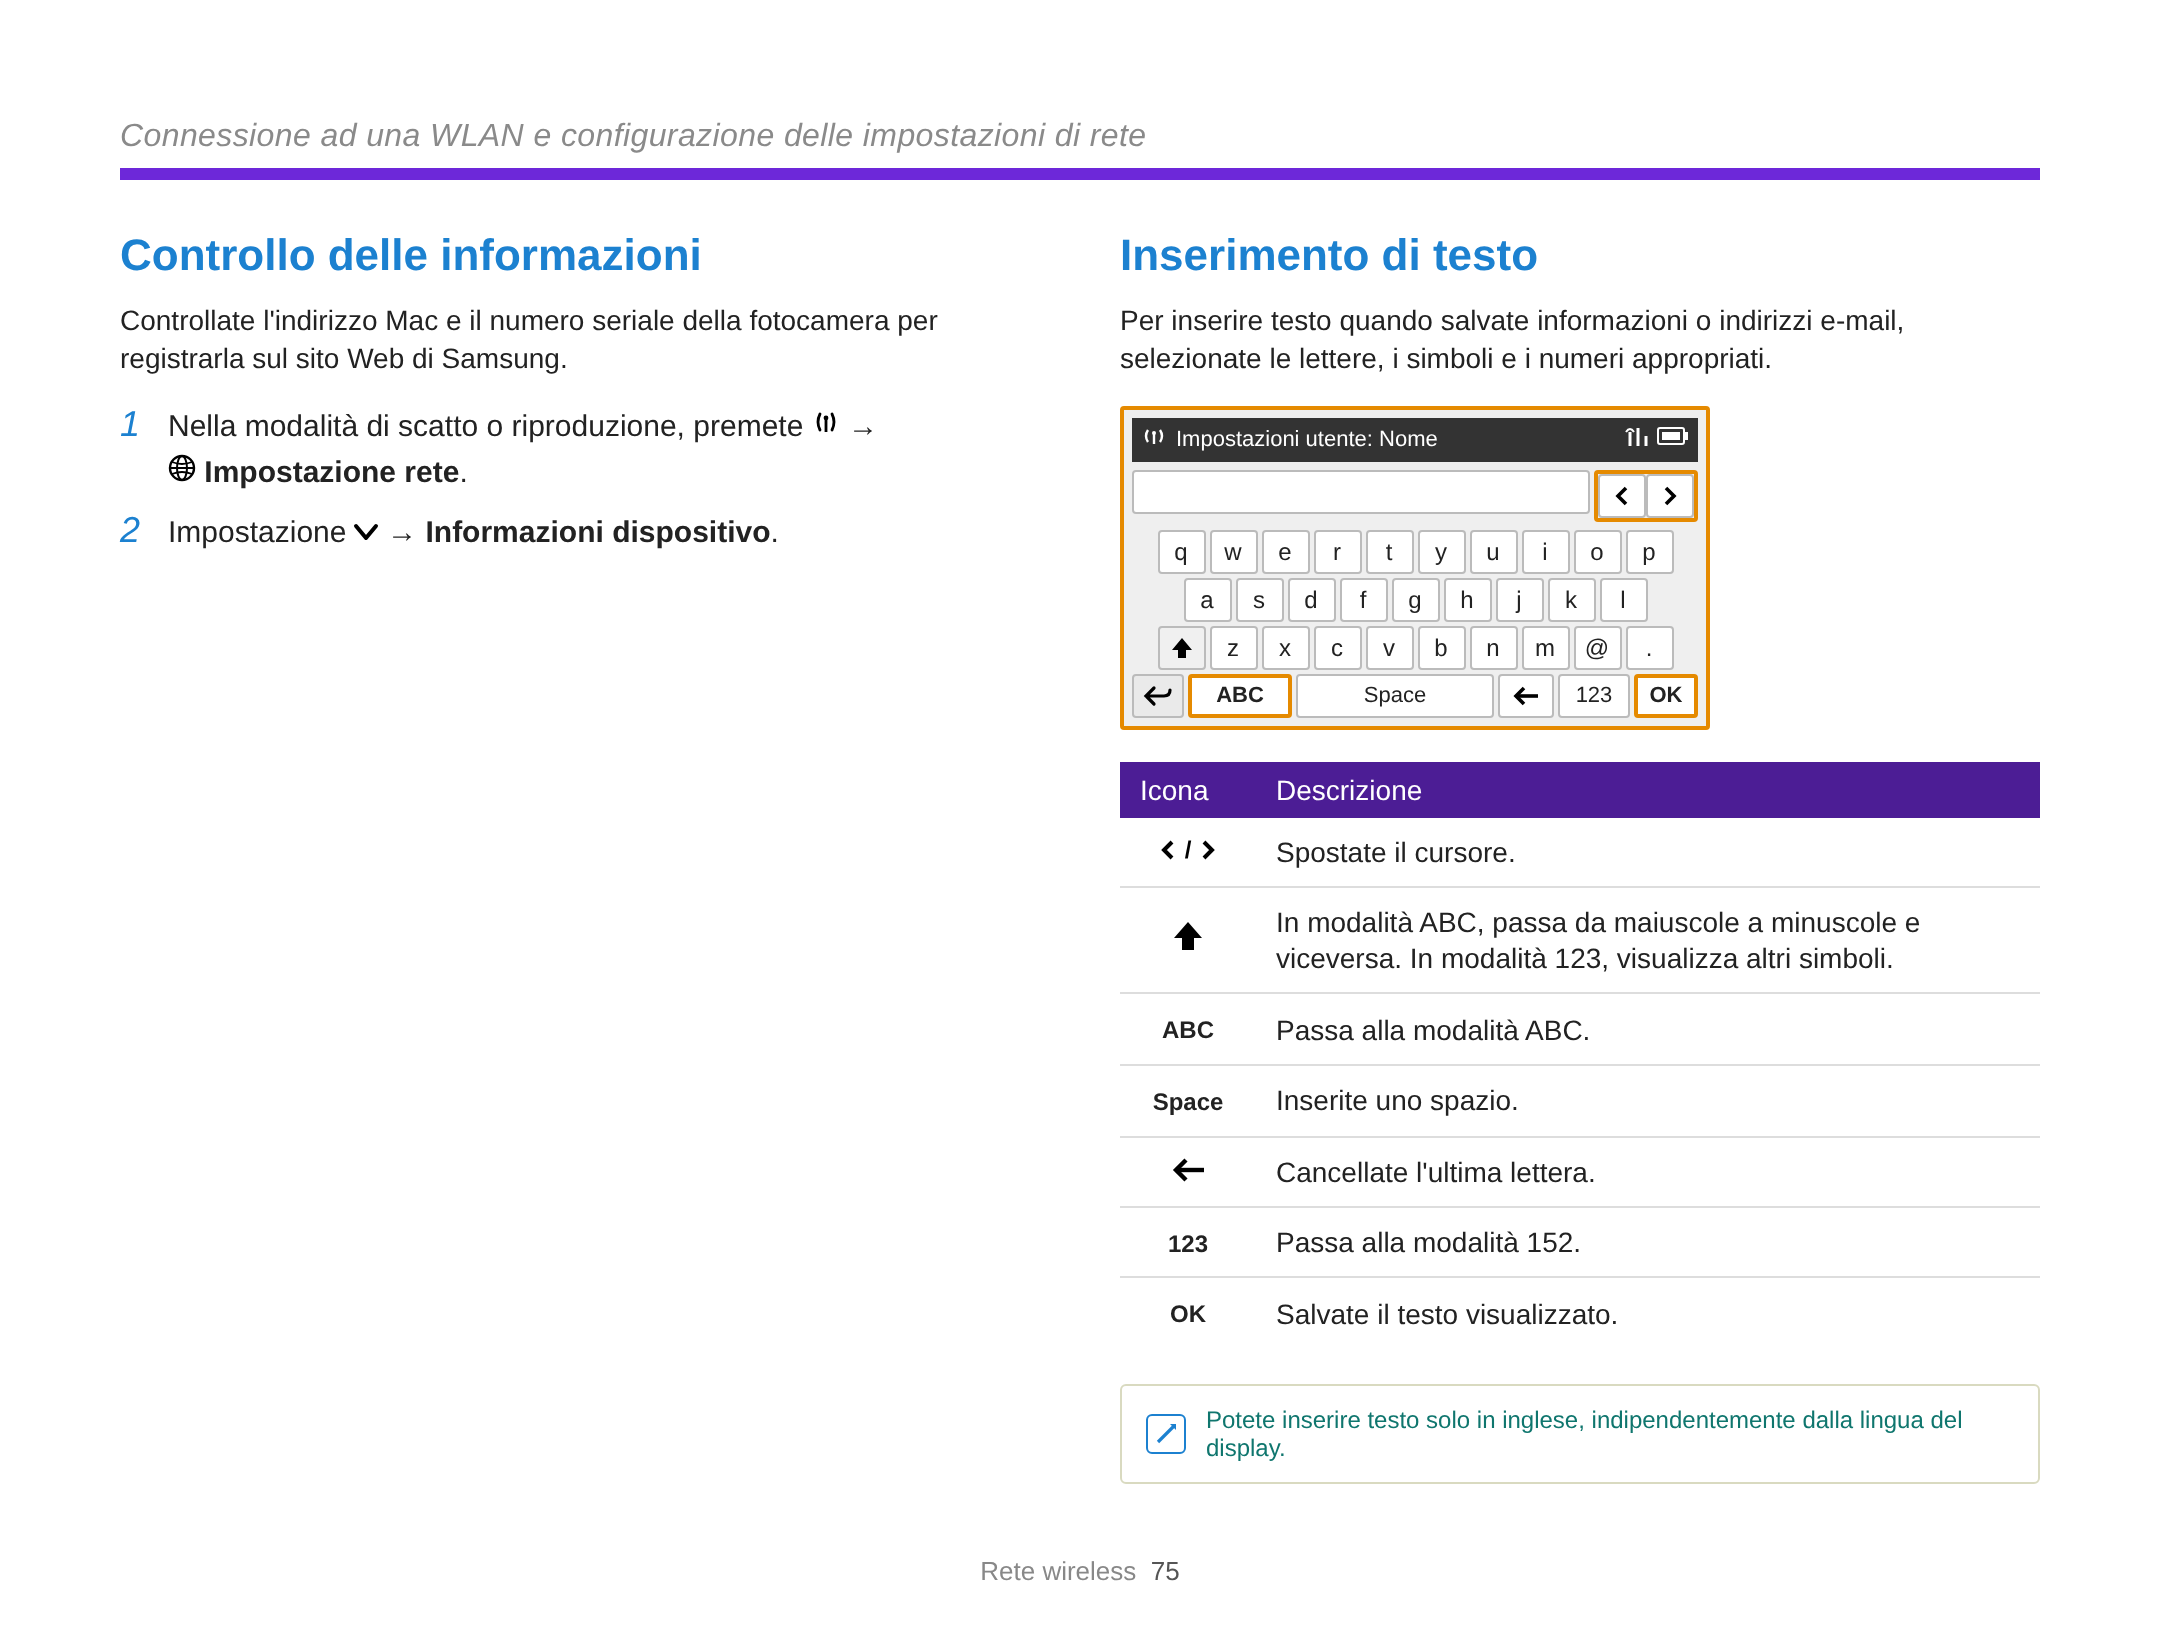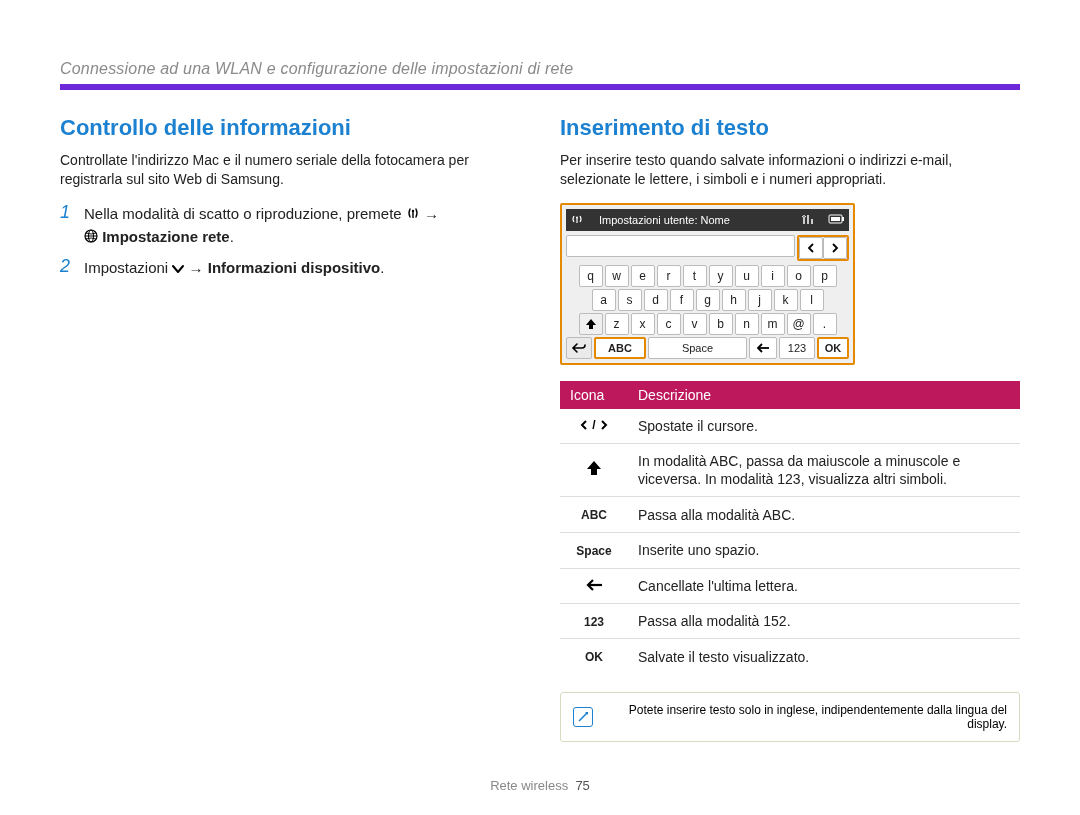--- a/index.html
+++ b/index.html
@@ -9,49 +9,49 @@
   .col { flex: 1; }
   .section-title { color: #1c81d0; font-weight: 700; font-size: 22px; margin-bottom: 10px; }
   .body-text { font-size: 14px; line-height: 1.35; margin-bottom: 14px; }
   .step { display: flex; gap: 10px; margin-bottom: 8px; font-size: 15px; }
   .step-num { color: #1c81d0; font-style: italic; font-size: 18px; line-height: 1.1; min-width: 14px; }
   .step-text { line-height: 1.5; }
   .step-text strong { font-weight: 700; }
   .inline-icon { display: inline-block; vertical-align: middle; }
   
   .kb-figure { border: 2px solid #e58a00; border-radius: 2px; background: #efefef; padding: 4px; width: 295px; margin: 6px 0 16px 0; }
-  .kb-header { background: #333; color: #fff; height: 22px; display: flex; align-items: center; font-size: 11px; padding: 0 4px; gap: 15px; }
+  .kb-header { background: #333; color: #fff; height: 22px; display: flex; align-items: center; font-size: 11px; padding: 0 4px; gap: 4px; }
   .kb-header .title { flex: 1; }
   .kb-input-row { display: flex; gap: 2px; margin: 4px 0; }
   .kb-input { flex: 1; height: 22px; background: #fff; border: 1px solid #bbb; border-radius: 2px; }
   .cursor-btns { display: flex; border: 2px solid #e58a00; border-radius: 2px; }
   .cursor-btns .kbtn { width: 20px; height: 22px; }
   .kb-rows { }
   .kb-row { display: flex; gap: 2px; margin-bottom: 2px; justify-content: center; }
   .kbtn { background: #fff; border: 1px solid #bbb; border-radius: 2px; height: 22px; min-width: 24px; display: flex; align-items: center; justify-content: center; font-size: 12px; font-family: Arial, sans-serif; }
   .kbtn.dark { background: #f0f0f0; }
   .kb-bottom { display: flex; gap: 2px; }
   .kb-bottom .kbtn.abc { width: 52px; border: 2px solid #e58a00; font-weight: 700; font-size: 11px; }
   .kb-bottom .kbtn.space { flex: 1; font-size: 11px; }
   .kb-bottom .kbtn.back-cam { width: 26px; background: #eaeaea; }
   .kb-bottom .kbtn.bsp { width: 28px; }
   .kb-bottom .kbtn.n123 { width: 36px; font-size: 11px; }
   .kb-bottom .kbtn.ok { width: 32px; font-weight: 700; font-size: 11px; border: 2px solid #e58a00; }
   
   .icon-table { width: 100%; border-collapse: collapse; font-size: 14px; }
-  .icon-table thead th { background: #be185d; color: #fff; text-align: left; font-weight: 400; padding: 6px 10px; font-size: 14px; }
+  .icon-table thead th { background: #4c1d95; color: #fff; text-align: left; font-weight: 400; padding: 6px 10px; font-size: 14px; }
   .icon-table thead th:first-child { width: 68px; }
   .icon-table tbody td { border-bottom: 1px solid #ddd; padding: 8px 10px; vertical-align: middle; line-height: 1.3; }
   .icon-table tbody tr:last-child td { border-bottom: none; }
   .icon-cell { text-align: center; font-weight: 700; }
   .icon-cell .abc-sm { font-size: 12px; }
   
   .note-box { border: 1px solid #d9dac0; border-radius: 3px; padding: 10px 12px; display: flex; gap: 10px; align-items: center; margin-top: 18px; }
   .note-icon { width: 20px; height: 20px; border: 1.5px solid #1c81d0; border-radius: 3px; color: #1c81d0; display: flex; align-items: center; justify-content: center; font-size: 10px; font-weight: 700; flex-shrink: 0; transform: rotate(0deg); }
-  .note-text { font-size: 12px; color: #000000; text-align: right; }
+  .note-text { font-size: 12px; color: #0f766e; }
   .footer { position: absolute; bottom: 22px; left: 0; right: 0; text-align: center; color: #888; font-size: 13px; }
   .footer .pg { color: #555; }
   
   svg { overflow: visible; }
 </style>
 </head>
 <body>
 
 <div class="breadcrumb">Connessione ad una WLAN e configurazione delle impostazioni di rete</div>
 
@@ -82,21 +82,21 @@
               <path d="M2 4 Q7 6 12 4 M2 10 Q7 8 12 10" stroke="#000" fill="none" stroke-width="0.9"></path>
             </svg>
         </span>
         <strong>Impostazione rete</strong>.
       </div>
     </div>
 
     <div class="step">
       <div class="step-num">2</div>
       <div class="step-text">
-        <span>Impostazioni</span>
+        <span>Impostazione</span>
         <span class="inline-icon">
           <svg width="12" height="10" viewBox="0 0 12 10">
               <path d="M1 2 L6 8 L11 2" stroke="#000" stroke-width="2" fill="none" stroke-linecap="round" stroke-linejoin="round"></path>
             </svg>
         </span>
         → <strong>Informazioni dispositivo</strong>.
       </div>
     </div>
   </div>
 

